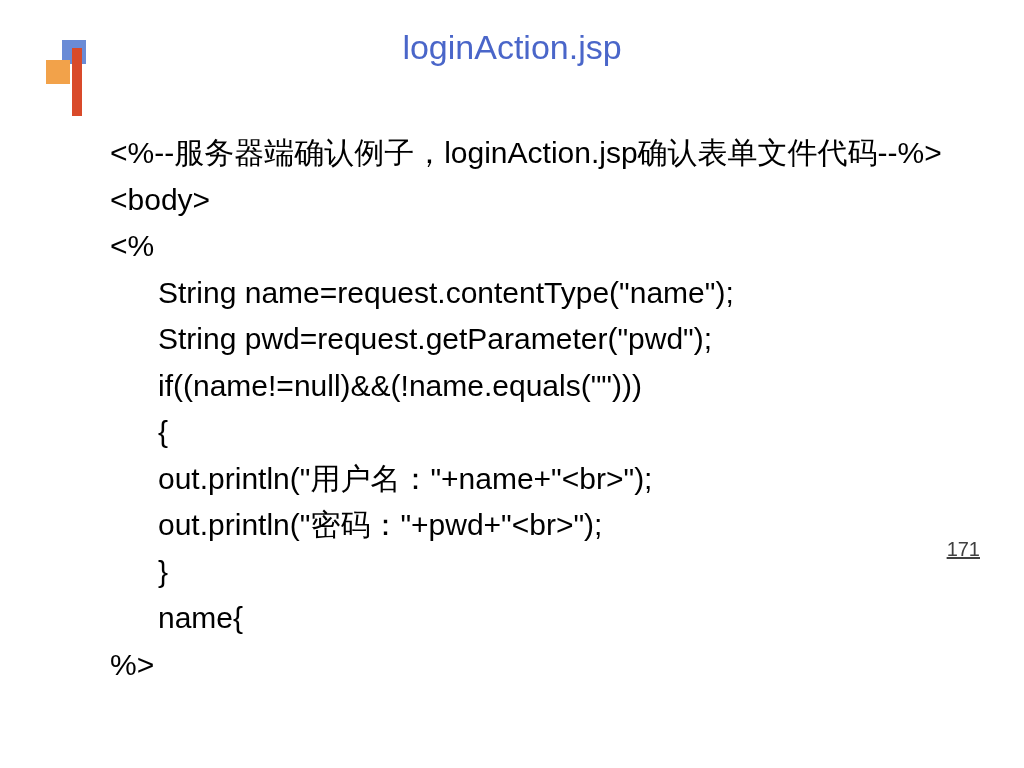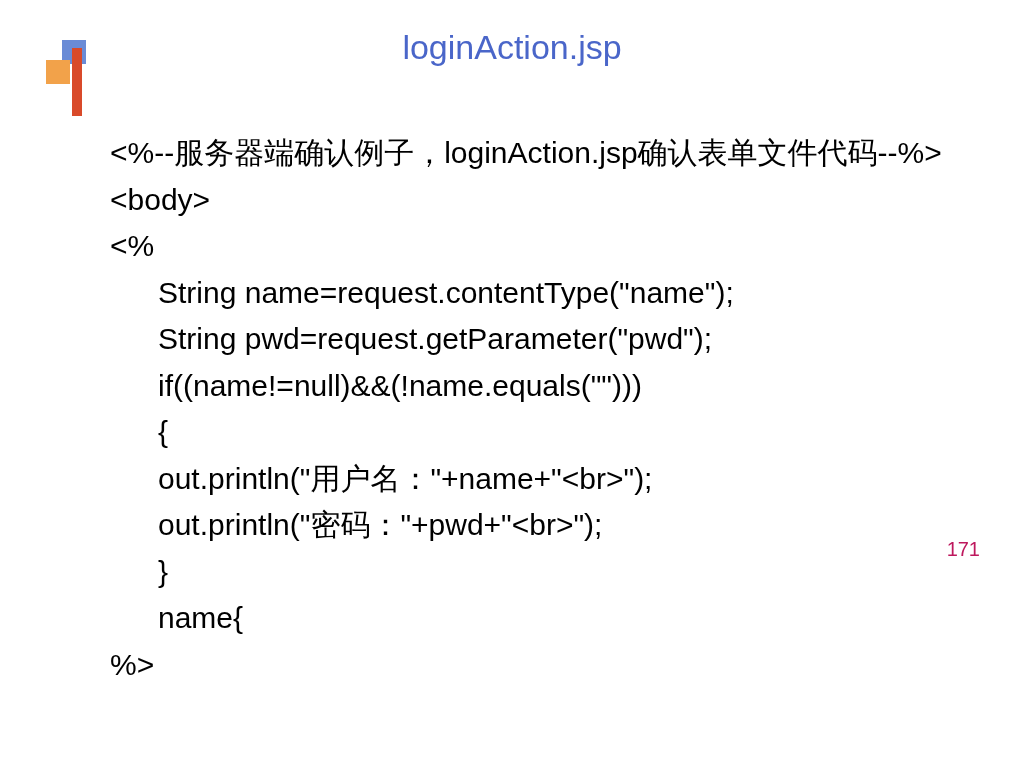--- a/index.html
+++ b/index.html
@@ -71,21 +71,22 @@
     white-space: pre;
   }
   .content .indent {
     padding-left: 48px;
   }
   .pagenum {
     position: absolute;
     right: 44px;
     bottom: 28px;
     font-size: 20px;
-    color: #be185d;
+    color: #404040;
+    text-decoration: underline;
   }
 </style>
 </head>
 <body>
 
 <div class="slide">
 
   <div class="decor">
     <div class="sq-blue"></div>
     <div class="sq-orange"></div>

